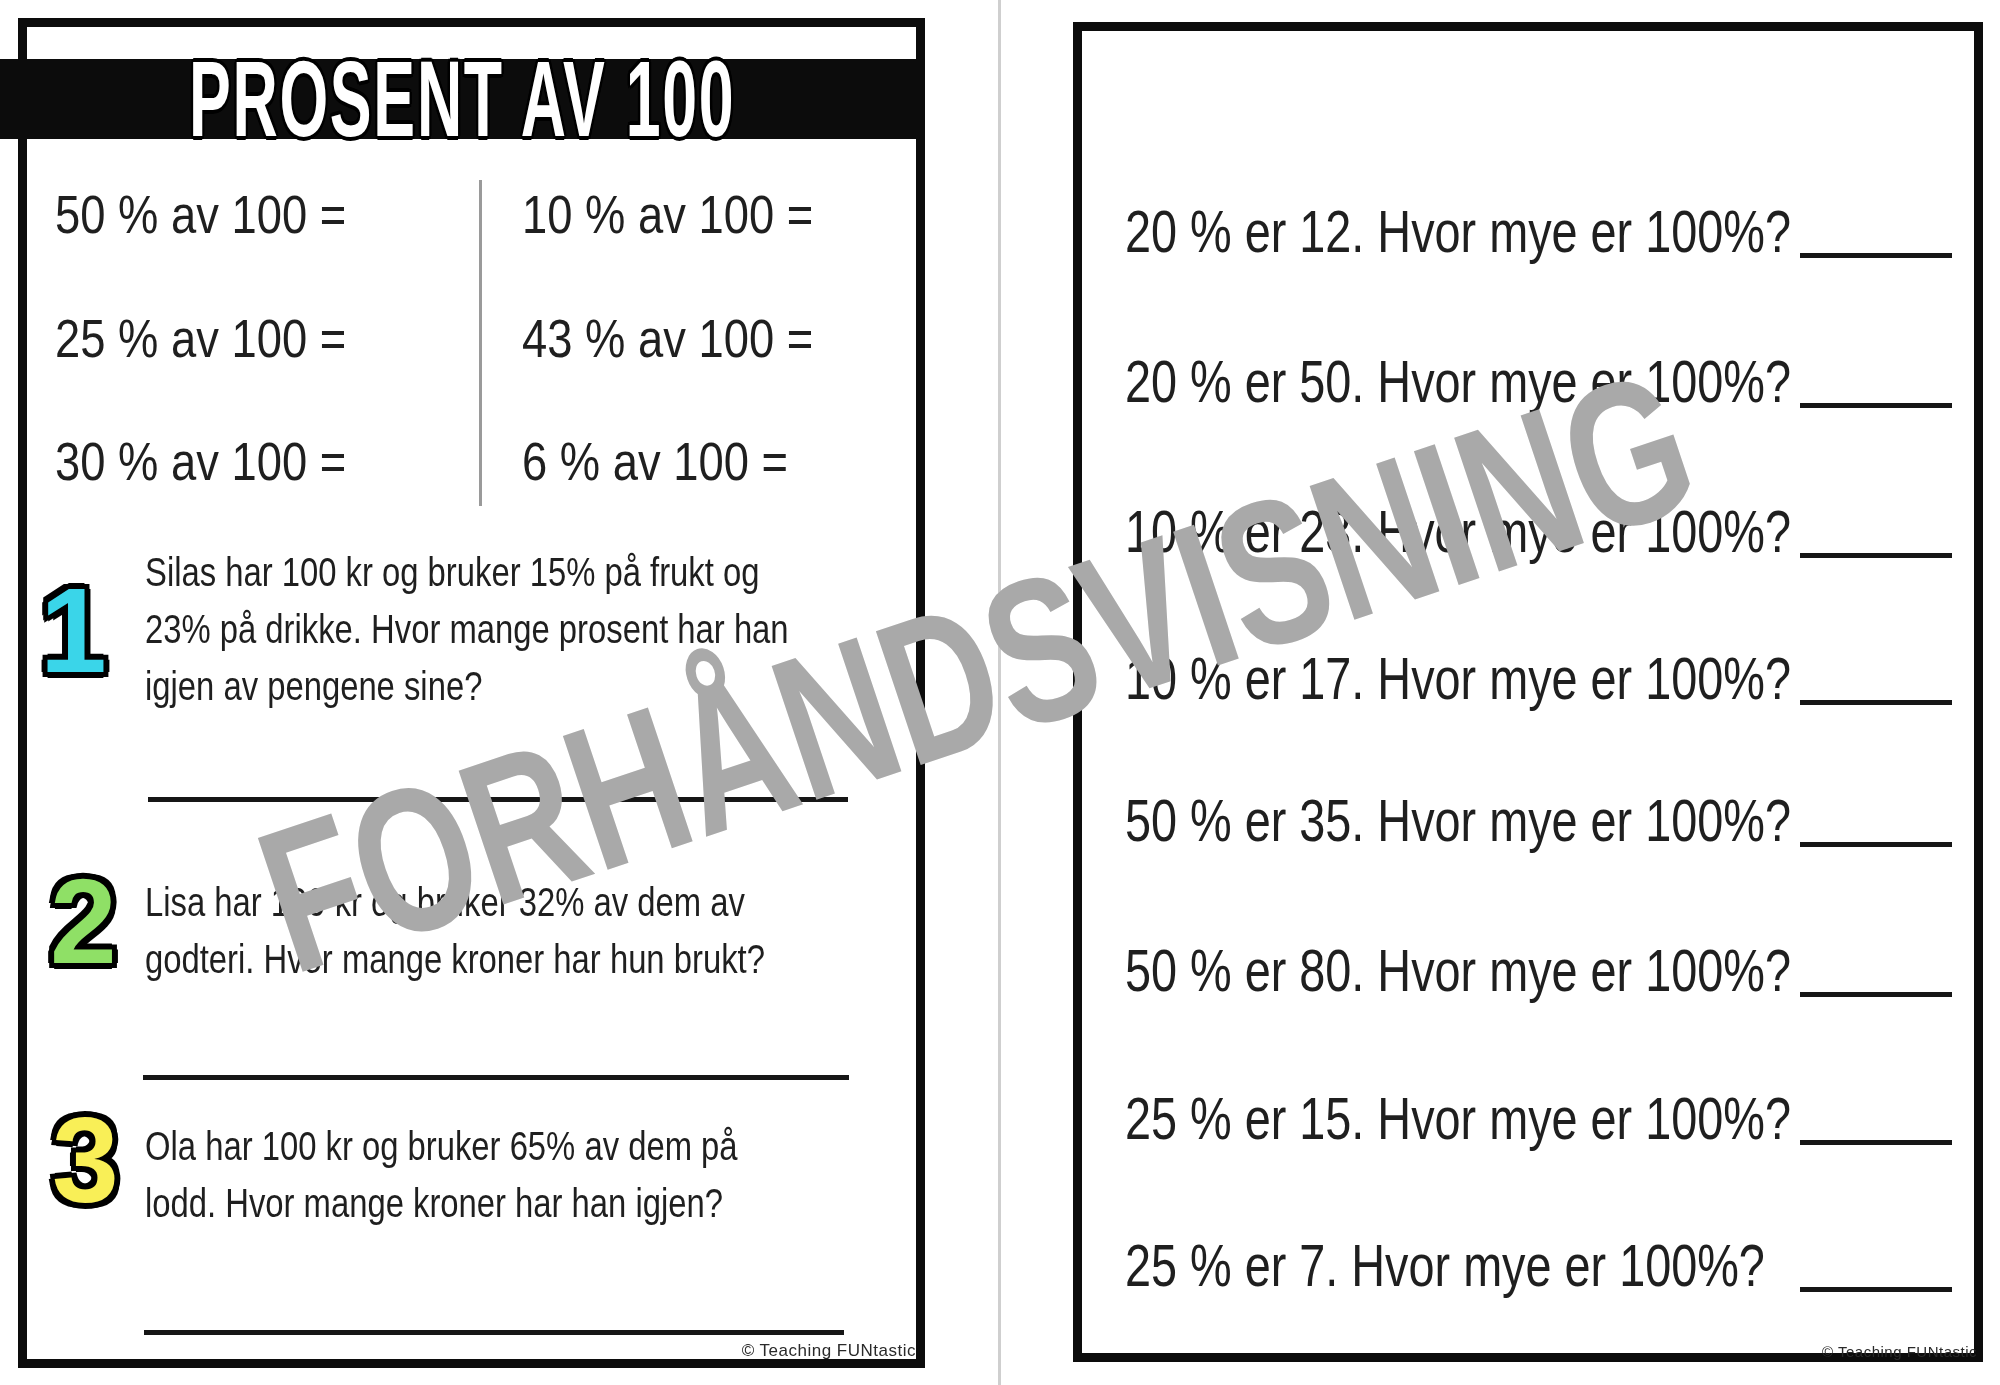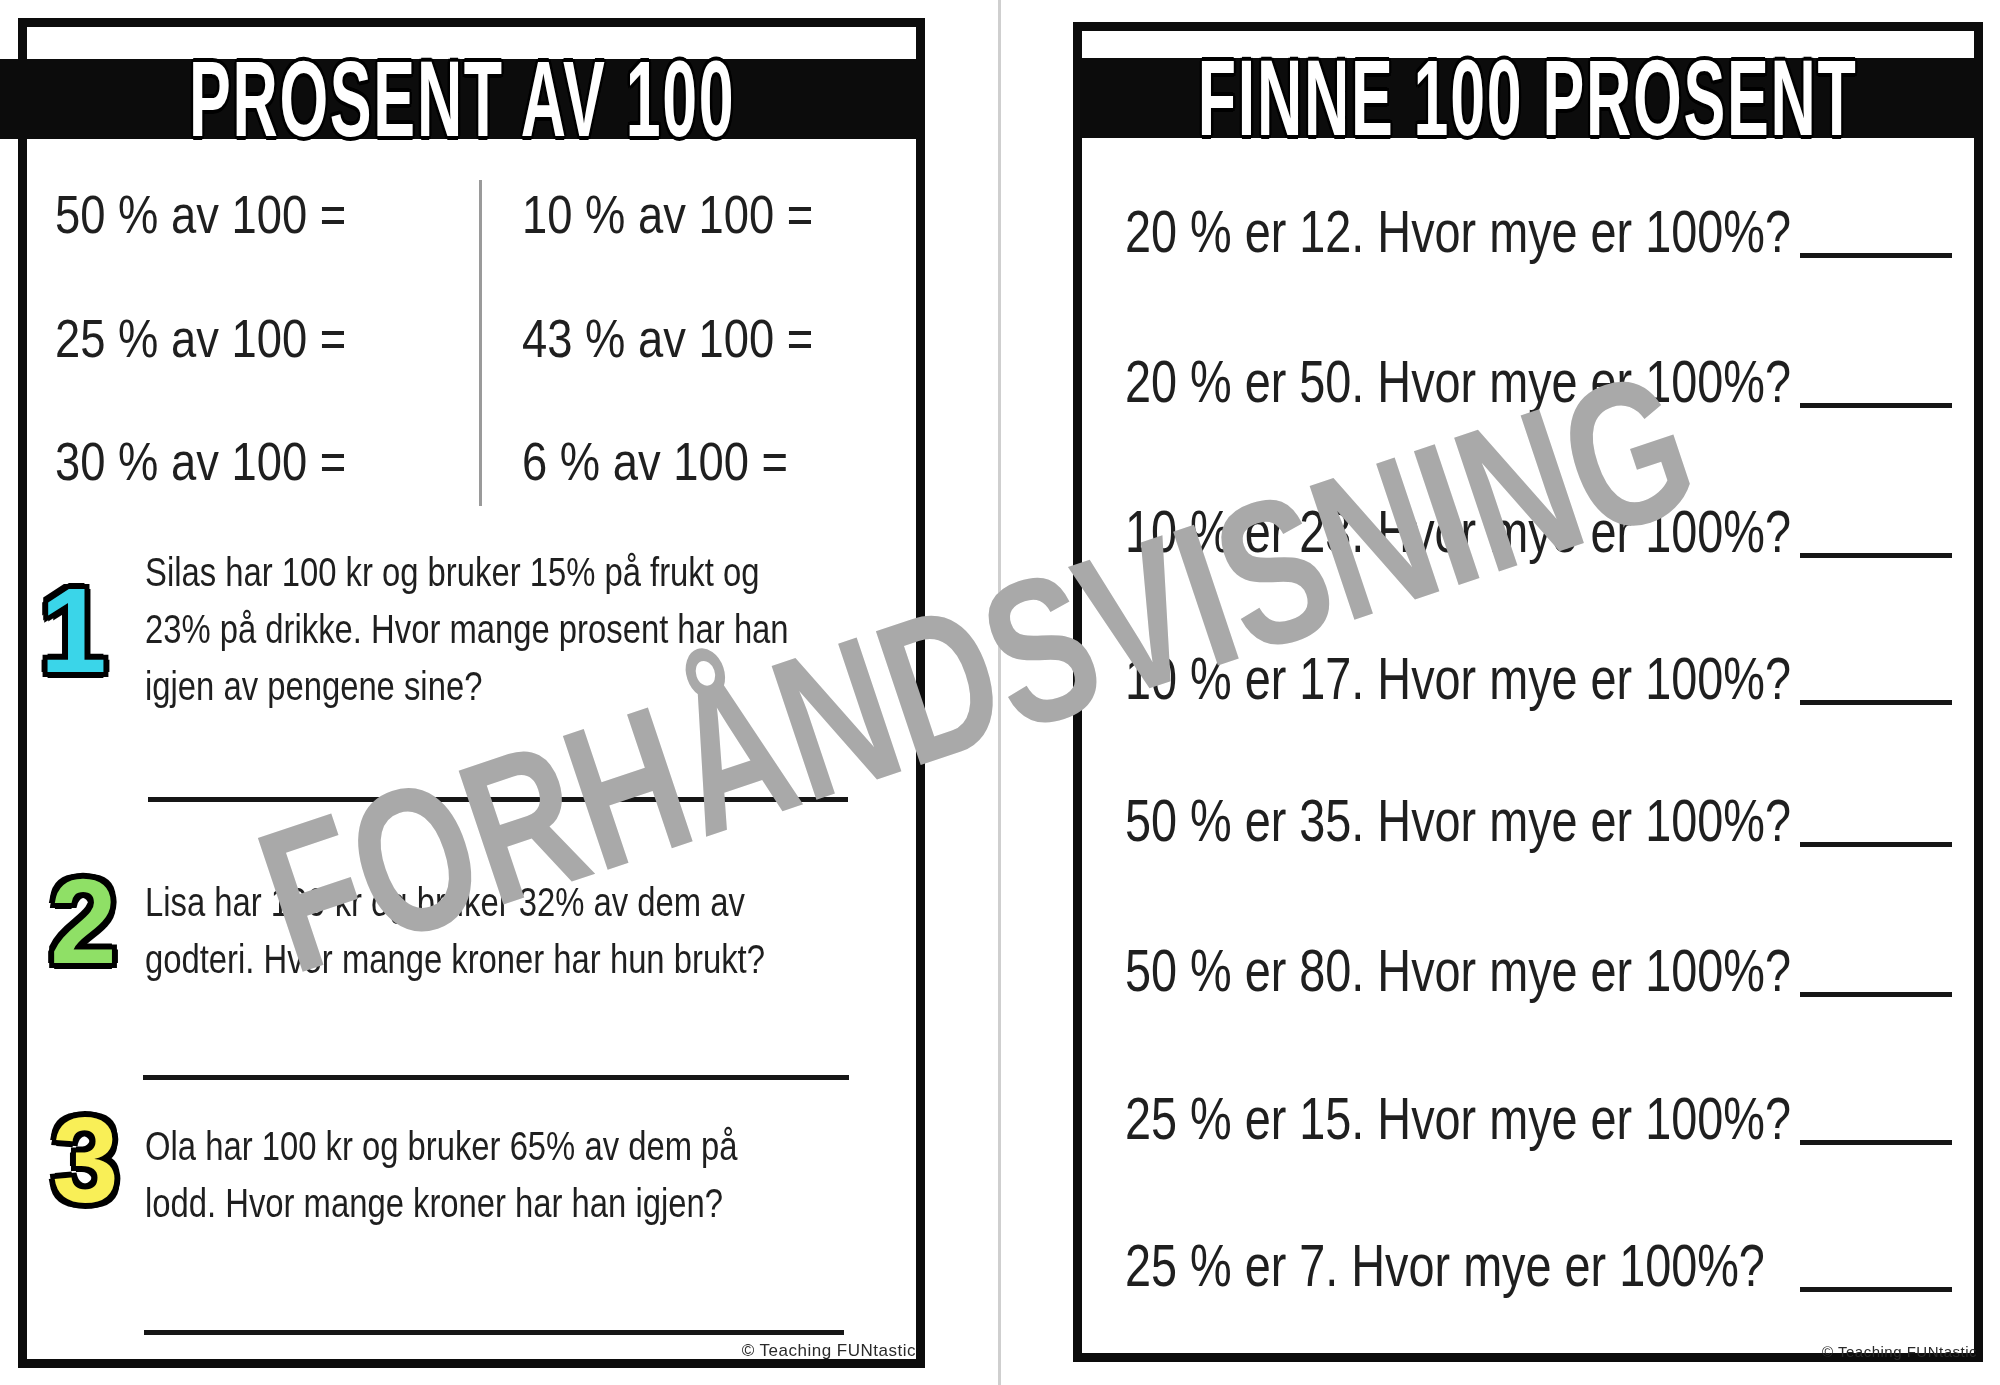--- a/index.html
+++ b/index.html
@@ -82,23 +82,20 @@
   <div class="pline" style="top:1126px;">Ola har 100 kr og bruker 65% av dem på</div>
   <div class="pline" style="top:1183px;">lodd. Hvor mange kroner har han igjen?</div>
   <div class="ans" style="left:144px;top:1330px;width:700px;"></div>
 
   <div class="credit credit-l">© Teaching FUNtastic</div>
 
   <div class="pagesep"></div>
 
   <div class="page page-r"></div>
 
-  <div class="bar bar-r">
-    <span class="title">FINNE 100 PROSENT</span>
-  </div>
 
   <div class="q" style="top:202px;">20 % er 12. Hvor mye er 100%?</div>
   <div class="qans" style="top:253px;"></div>
 
   <div class="q" style="top:352px;">20 % er 50. Hvor mye er 100%?</div>
   <div class="qans" style="top:403px;"></div>
 
   <div class="q" style="top:502px;">10 % er 23. Hvor mye er 100%?</div>
   <div class="qans" style="top:553px;"></div>
 

